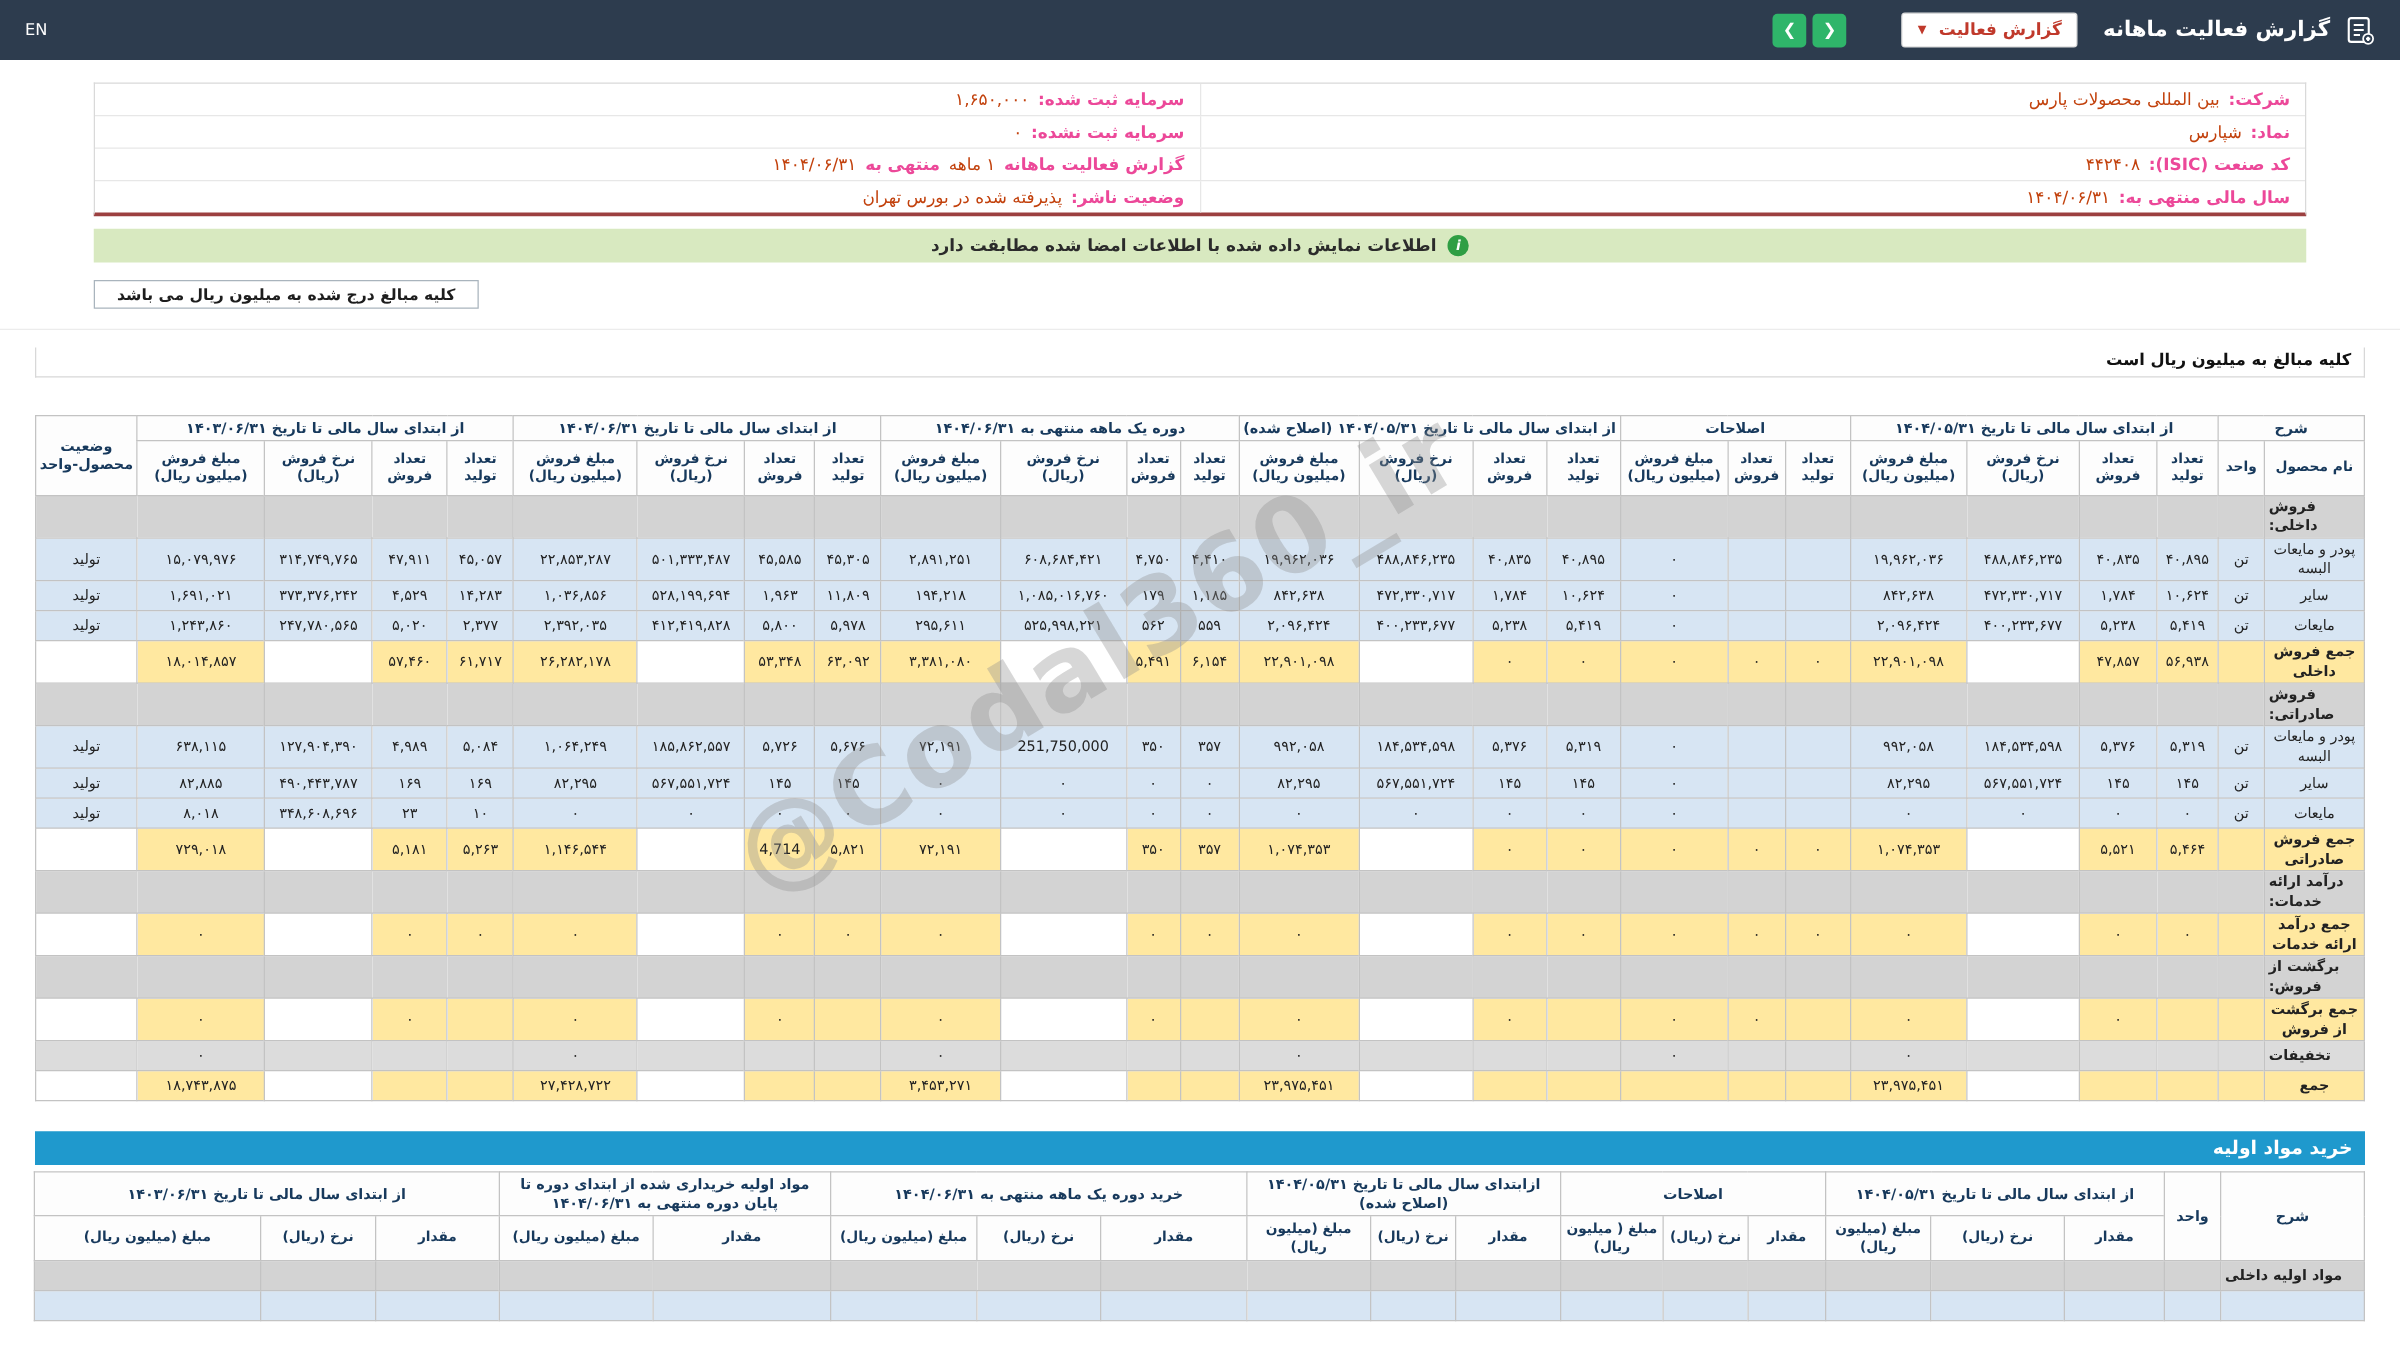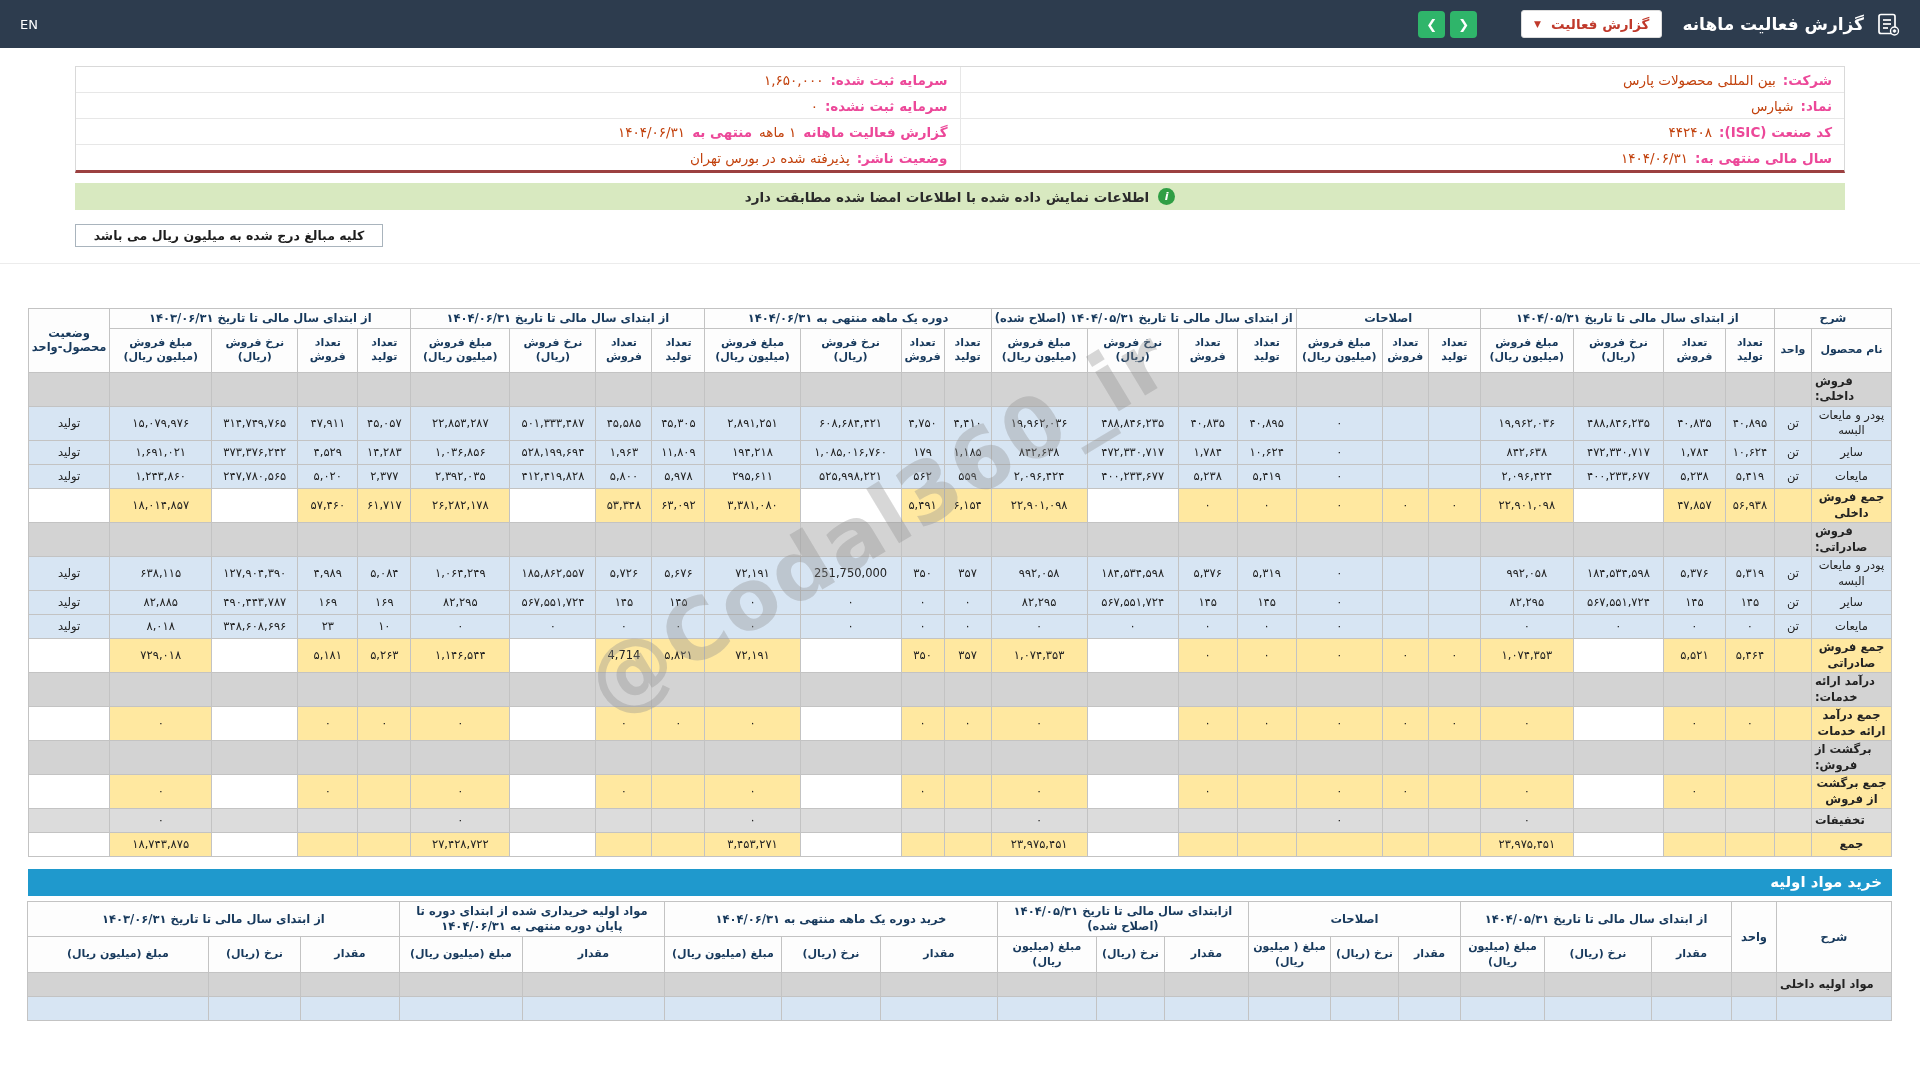--- a/index.html
+++ b/index.html
@@ -55,21 +55,21 @@
   .main { width: 1864px; margin: 14px auto 0; position: relative; }
   .section-bar {
     background: #1f99cd; color: #fff; font-size: 15px; font-weight: bold;
     height: 27px; line-height: 27px; padding: 0 10px;
   }
   .subtitle-row {
     border: 1px solid #d8d8d8; border-top: none; font-size: 13px; font-weight: bold;
     padding: 3px 10px; color: #111; background: #fff; min-height: 24px;
   }
   .table-gap { height: 30px; }
-  .bar2 { margin-top: 12px; margin-bottom: 5px; }
+  .bar2 { margin-top: 24px; margin-bottom: 5px; }
   
   table.data { width: 100%; border-collapse: collapse; table-layout: fixed; direction: rtl; background: #fff; }
   .data th {
     border: 1px solid #c3c3c3; background: #fdfdfd; color: #17395c; font-weight: bold;
     font-size: 11px; padding: 2px 2px; text-align: center; vertical-align: middle; line-height: 1.3;
     overflow: hidden;
   }
   .data tr.head-group th { height: 19px; font-size: 11.5px; text-align: center; }
   #production-table tr.head-cols th { height: 44px; }
   #purchase-table tr.head-cols th { height: 36px; }
@@ -174,20 +174,21 @@
 
   <div class="note-wrap">
     <div class="note-box">کلیه مبالغ درج شده به میلیون ریال می باشد</div>
   </div>
 
   <div class="divider"></div>
 
   <div class="main">
     <div class="watermark">@Codal360_ir</div>
 
+    <div class="subtitle-row">کلیه مبالغ به میلیون ریال است</div>
     <div class="table-gap"></div>
     <table class="data" id="production-table">
         <colgroup>
           <col style="width: 80px;">
           <col style="width: 37px;">
           <col style="width: 49px;">
           <col style="width: 62px;">
           <col style="width: 90px;">
           <col style="width: 93px;">
           <col style="width: 52px;">

